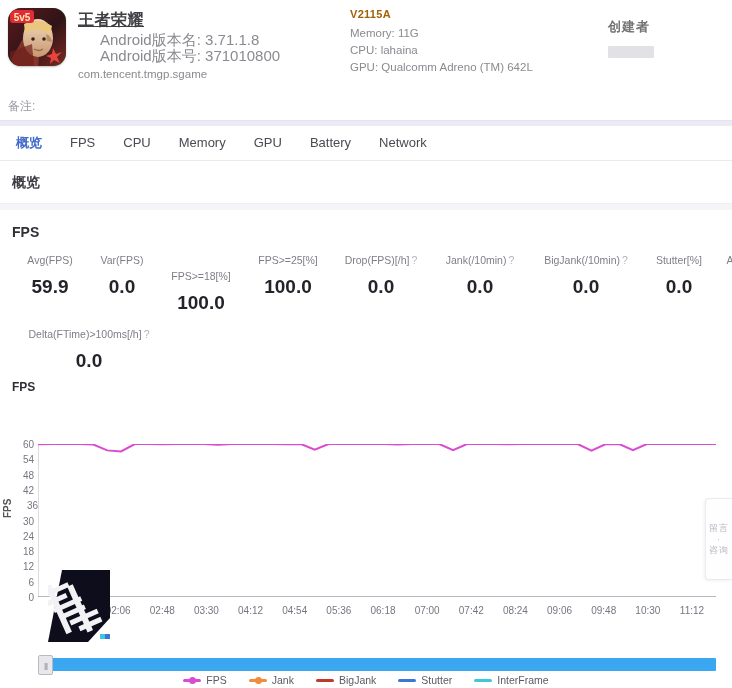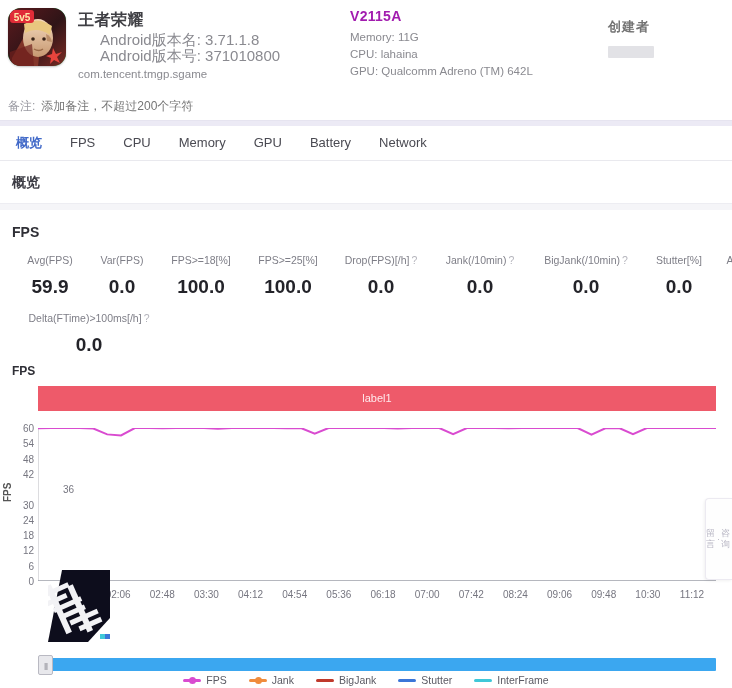--- a/index.html
+++ b/index.html
@@ -44,20 +44,21 @@
   }
   .app-icon svg { display:block; }
   .app-title {
     position: absolute;
     left: 70px;
     top: 2px;
     font-size: 16px;
     font-weight: bold;
     color: #3f3f44;
     letter-spacing: .5px;
+    text-decoration: underline;
   }
   .app-meta {
     position: absolute;
     left: 92px;
     top: 24px;
     font-size: 15px;
     color: #8a8a90;
     line-height: 16px;
   }
   .app-pkg {
@@ -68,23 +69,23 @@
     color: #8a8a90;
   }
 
   .device-block {
     position: absolute;
     left: 350px;
     top: 8px;
     width: 240px;
   }
   .device-name {
-    font-size: 14px;
-    font-weight: bold;
-    color: #a21caf;
+    font-size: 11px;
+    font-weight: bold;
+    color: #a16207;
     letter-spacing: .3px;
     margin-bottom: 5px;
   }
   .device-line {
     font-size: 11.5px;
     color: #8a8a90;
     line-height: 17px;
   }
 
   .creator-block {
@@ -337,21 +338,21 @@
     right: 0;
     top: 498px;
     width: 26px;
     height: 80px;
     background: #fefefe;
     border: 1px solid #eceaf1;
     border-right: none;
     border-radius: 4px 0 0 4px;
     box-shadow: -1px 1px 3px rgba(0,0,0,.06);
     display: flex;
-    flex-direction: row;
+    flex-direction: column;
     align-items: center;
     justify-content: center;
     font-size: 9px;
     color: #b8b6c4;
     line-height: 11px;
     letter-spacing: 1px;
   }
 </style>
 </head>
 <body>
@@ -402,21 +403,20 @@
   </div>
 
   <div class="creator-block">
     <div class="creator-label">创建者</div>
     <div class="creator-value"></div>
   </div>
 </div>
 
 <div class="remark-row">
   <span class="remark-label">备注:</span>
-  <input class="remark-input" type="text" placeholder="添加备注，不超过200个字符" style="">
 </div>
 
 <div class="divider-band"></div>
 
 <div class="tabs">
   <div class="tab active">概览</div>
   <div class="tab">FPS</div>
   <div class="tab">CPU</div>
   <div class="tab">Memory</div>
   <div class="tab">GPU</div>
@@ -431,21 +431,21 @@
 
 <div class="metrics" id="metricsRow1">
     <div class="metric" style="width: 72px;">
       <div class="metric-label">Avg(FPS)</div>
       <div class="metric-value">59.9</div>
     </div>
     <div class="metric" style="width: 72px;">
       <div class="metric-label">Var(FPS)</div>
       <div class="metric-value">0.0</div>
     </div>
-    <div class="metric" style="width: 86px;">
+    <div class="metric" style="width: 86px; margin-top: 16px;">
       <div class="metric-label">FPS&gt;=18[%]</div>
       <div class="metric-value">100.0</div>
     </div>
     <div class="metric" style="width: 88px;">
       <div class="metric-label">FPS&gt;=25[%]</div>
       <div class="metric-value">100.0</div>
     </div>
     <div class="metric" style="width: 98px;">
       <div class="metric-label">Drop(FPS)[/h]<span class="qmark">?</span></div>
       <div class="metric-value">0.0</div>
@@ -470,28 +470,27 @@
 <div class="metrics-row2" id="metricsRow2">
     <div class="metric" style="width: 150px;">
       <div class="metric-label">Delta(FTime)&gt;100ms[/h]<span class="qmark">?</span></div>
       <div class="metric-value">0.0</div>
     </div>
   </div>
 
 <div class="chart-label">FPS</div>
 
 <div class="chart-wrap">
-  <div class="label-bar">label1</div>
   <div class="axis-y-title">FPS</div>
   <div id="yticks">
       <div class="ytick" style="top: 44px; left: 0px;">60</div>
       <div class="ytick" style="top: 59.3px; left: 0px;">54</div>
       <div class="ytick" style="top: 74.6px; left: 0px;">48</div>
       <div class="ytick" style="top: 89.9px; left: 0px;">42</div>
-      <div class="ytick" style="top: 105.2px; left: 16px; padding-left: 24px;">36</div>
+      <div class="ytick" style="top: 105.2px; left: 4px;">36</div>
       <div class="ytick" style="top: 120.5px; left: 0px;">30</div>
       <div class="ytick" style="top: 135.8px; left: 0px;">24</div>
       <div class="ytick" style="top: 151.1px; left: 0px;">18</div>
       <div class="ytick" style="top: 166.4px; left: 0px;">12</div>
       <div class="ytick" style="top: 181.7px; left: 0px;">6</div>
       <div class="ytick" style="top: 197px; left: 0px;">0</div>
     </div>
   <div id="xticks">
       <div class="xtick" style="left: 74px; top: 205px;">1:24</div>
       <div class="xtick" style="left: 118.143px; top: 205px;">02:06</div>

